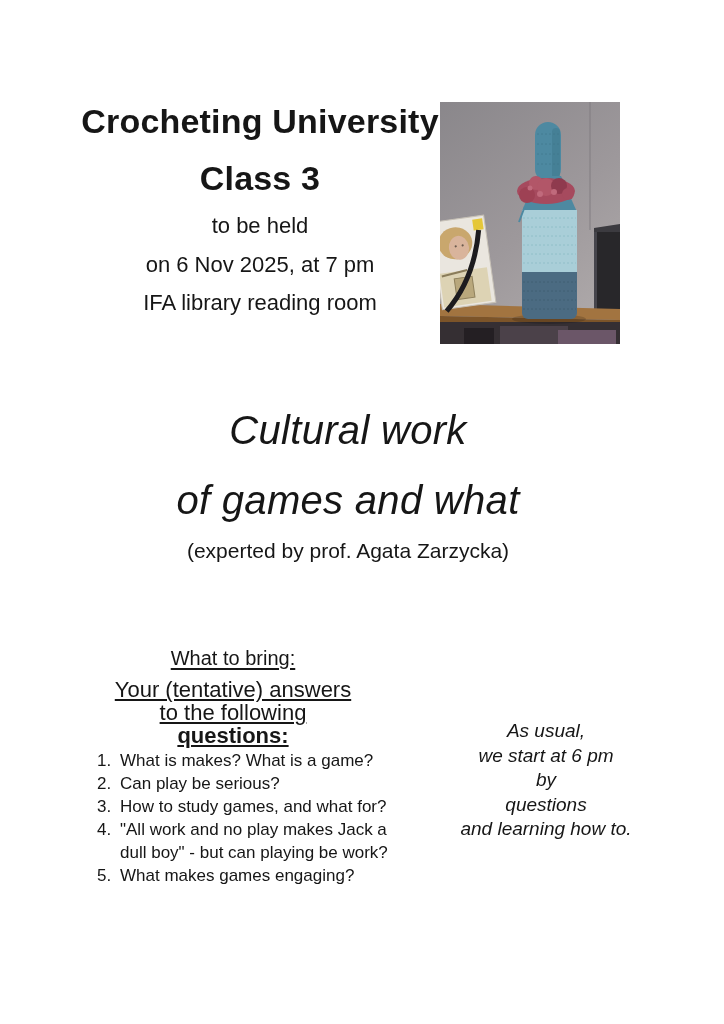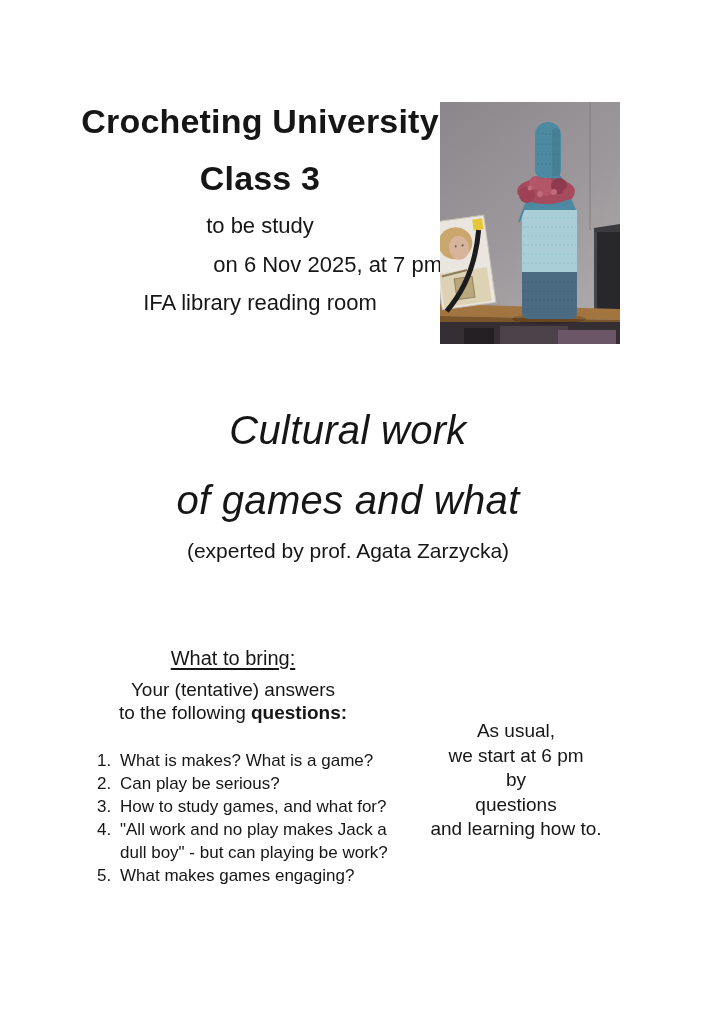--- a/index.html
+++ b/index.html
@@ -7,52 +7,52 @@
     position:relative;width:724px;height:1024px;background:#ffffff;
     font-family:"Liberation Sans","DejaVu Sans",sans-serif;color:#161616;
     overflow:hidden;margin:16px auto;border-radius:30px;
   }
   
   .header-block{position:absolute;left:78px;top:85px;width:364px;text-align:center;}
   .h-title{font-size:34px;font-weight:700;line-height:1.2;letter-spacing:0.2px;}
   .h-title2{margin-top:16px;}
   .h-detail{font-size:22px;line-height:1.2;}
   .h-d1{margin-top:14px;}
-  .h-d2{margin-top:13px;text-align:right;}
+  .h-d2{margin-top:13px;}
   .h-d3{margin-top:12px;}
   
   .photo{position:absolute;left:440px;top:86px;width:180px;height:242px;}
   .photo svg{display:block;width:100%;height:100%;}
   
   .lecture{position:absolute;left:0;top:389px;width:696px;text-align:center;}
   .l-title{font-size:40px;font-style:italic;line-height:1.25;letter-spacing:0.3px;}
   .l-title2{margin-top:20px;}
   .l-byline{font-size:21px;margin-top:13px;line-height:1.25;}
   
   .bring-heading{position:absolute;left:115px;top:631px;width:236px;text-align:center;font-size:20px;}
   .bring-heading span{text-decoration:underline;text-underline-offset:3px;}
-  .bring-intro{position:absolute;left:103px;top:662px;width:260px;text-align:center;font-size:19px;line-height:23px;}
+  .bring-intro{position:absolute;left:103px;top:662px;width:260px;text-align:center;font-size:22px;line-height:23px;text-decoration:underline;}
   .bold{font-weight:700;}
   .questions{position:absolute;left:97px;top:733px;width:292px;font-size:17px;line-height:23px;}
   .q-row{display:flex;}
   .q-num{width:23px;flex:0 0 23px;}
   .q-text{flex:1;}
   
-  .aside{position:absolute;left:399px;top:703px;width:234px;text-align:center;
-         font-size:19px;line-height:24.6px;}
+  .aside{position:absolute;left:429px;top:703px;width:234px;text-align:center;
+         font-style:italic;font-size:19px;line-height:24.6px;}
 </style>
 </head>
 <body>
 
 <div class="page">
 
   <div class="header-block">
     <div class="h-title">Crocheting University</div>
     <div class="h-title h-title2">Class 3</div>
-    <div class="h-detail h-d1">to be study</div>
+    <div class="h-detail h-d1">to be held</div>
     <div class="h-detail h-d2">on 6 Nov 2025, at 7 pm</div>
     <div class="h-detail h-d3">IFA library reading room</div>
   </div>
 
   <div class="photo">
     <svg viewBox="0 0 180 242" preserveAspectRatio="none">
       <defs>
         <linearGradient id="wallg" x1="0" y1="0" x2="0.6" y2="1">
           <stop offset="0" stop-color="#8a878b"></stop>
           <stop offset="0.6" stop-color="#9d989b"></stop>

